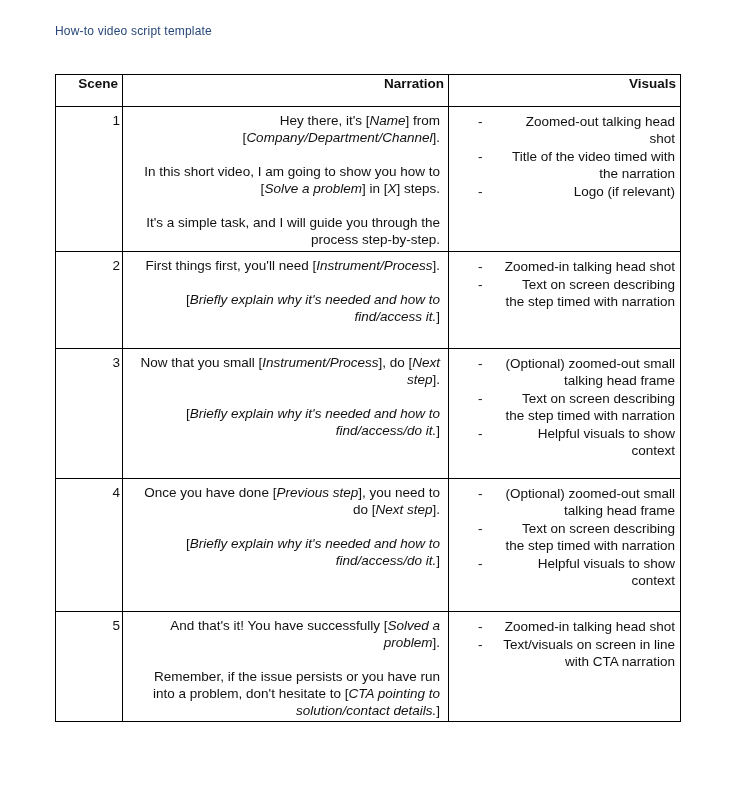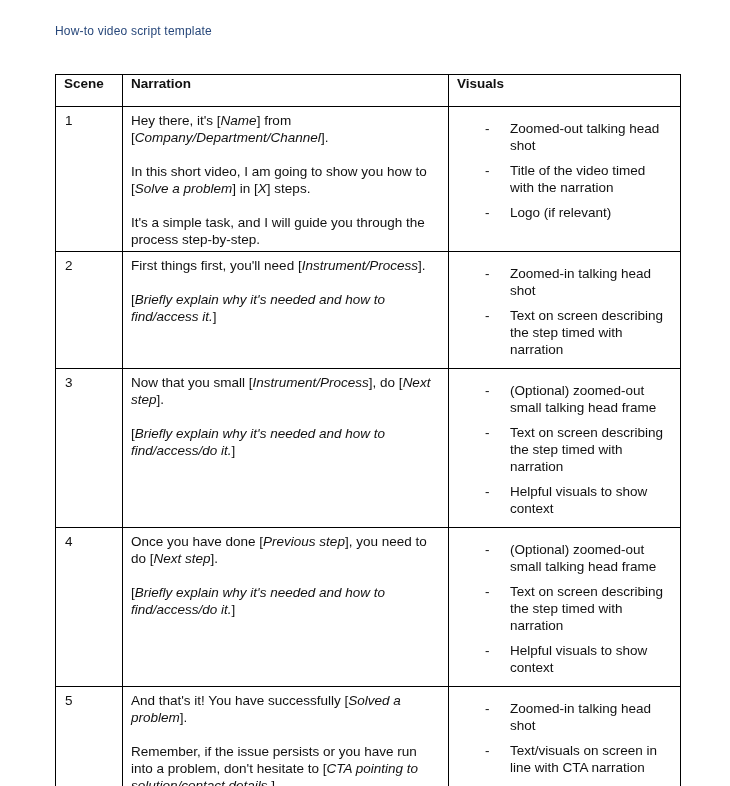--- a/index.html
+++ b/index.html
@@ -25,21 +25,21 @@
     border-collapse: collapse;
     width: 625px;
     table-layout: fixed;
     font-size: 13.5px;
     line-height: 17px;
   }
   table.script-table th,
   table.script-table td {
     border: 1.5px solid #000000;
     vertical-align: top;
-    text-align: left;
+    text-align: right;
   }
   col.col-scene     { width: 67px;  }
   col.col-narration { width: 326px; }
   col.col-visuals   { width: 232px; }
   thead tr { height: 32px; }
   thead th {
     font-weight: 700;
     vertical-align: middle;
     padding: 0 4px 0 8px;
   }
@@ -56,21 +56,21 @@
   em { font-style: italic; }
   td.visuals-cell { padding: 5px 4px 2px 0; }
   ul.visuals-list {
     margin: 0;
     padding: 0;
     list-style: none;
   }
   ul.visuals-list li {
     position: relative;
     padding-left: 53px;
-    margin: 8px;
+    margin: 1px;
   }
   ul.visuals-list li::before {
     content: "-";
     position: absolute;
     left: 28px;
     top: 0;
   }
   td.repeat-cell {
     text-align: center;
     vertical-align: middle;

